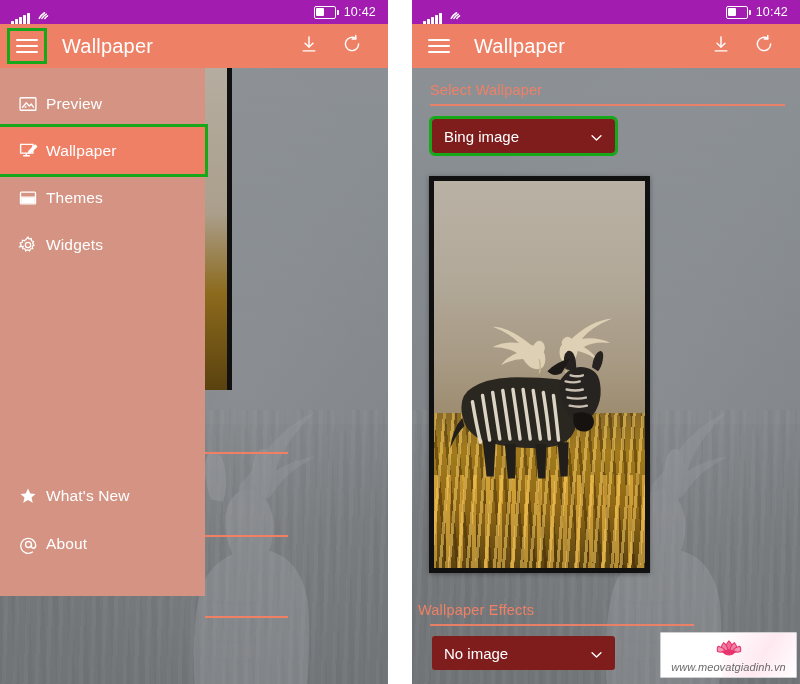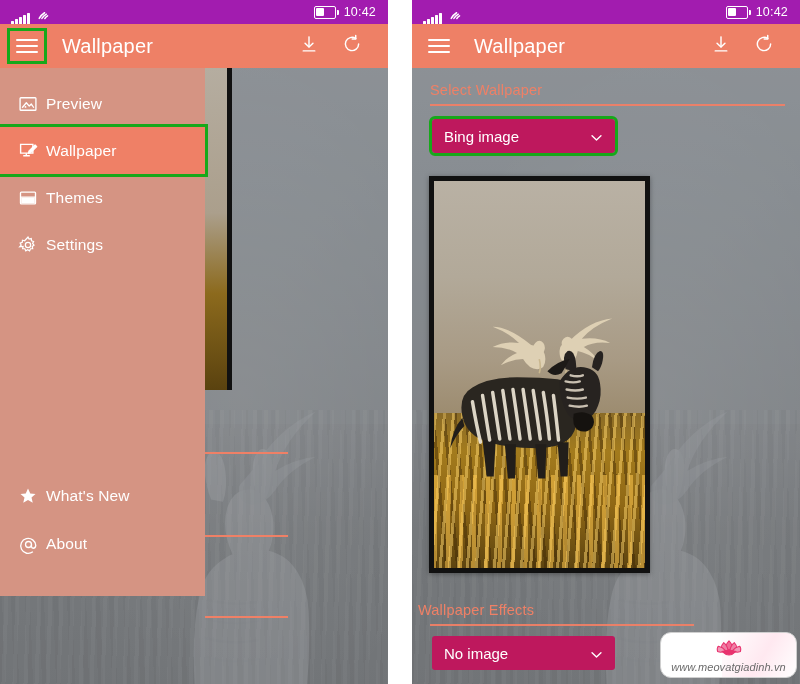--- a/index.html
+++ b/index.html
@@ -66,21 +66,21 @@
   .nav-item.selected{background:#ef8066;width:205px;}
   .nav-ico{width:36px;display:flex;align-items:center;justify-content:center;flex:0 0 36px;color:#fff;}
   .nav-label{font-size:15.5px;color:#fff;letter-spacing:.15px;}
   .nav-bottom{position:absolute;left:0;bottom:28px;width:205px;}
   .nav-bottom .nav-item{height:48px;}
 
   
   .section-label{position:absolute;font-size:14.5px;color:#ef8066;letter-spacing:.2px;}
   .rule{position:absolute;height:1.5px;background:#ef8066;opacity:.95;}
 
-  .combo{position:absolute;height:34px;background:#be185d;border-radius:3px;
+  .combo{position:absolute;height:34px;background:#7f1d1d;border-radius:3px;
       display:flex;align-items:center;box-sizing:border-box;padding:0 12px;}
   .combo-text{font-size:15px;color:#fff;}
   .combo-chev{margin-left:auto;width:13px;height:13px;}
 
   
   .preview-card{position:absolute;background:#111;padding:5px;box-sizing:border-box;
       box-shadow:0 1px 5px rgba(0,0,0,.35);}
   .preview-img{position:relative;width:100%;height:100%;overflow:hidden;background:#8a8178;}
   .pi-sky{position:absolute;left:0;top:0;width:100%;height:62%;
       background:linear-gradient(180deg,#b9b1a4 0%,#b2a999 40%,#a89a84 75%,#9b8a6d 100%);}
@@ -90,21 +90,21 @@
       background:
         repeating-linear-gradient(95deg, rgba(255,214,110,.50) 0 3px, rgba(0,0,0,0) 3px 9px),
         repeating-linear-gradient(85deg, rgba(60,38,5,.45) 0 3px, rgba(0,0,0,0) 3px 11px);}
   .pi-grass2{position:absolute;left:0;bottom:0;width:100%;height:24%;
       background:repeating-linear-gradient(91deg, rgba(255,200,80,.55) 0 4px, rgba(0,0,0,0) 4px 13px);
       filter:blur(.6px);}
   .pi-art{position:absolute;left:2%;top:22%;width:96%;height:68%;}
   .pi-art svg{width:100%;height:100%;display:block;}
 
   
-  .watermark{position:absolute;background:#fff;border:1px solid #cfcfcf;border-radius:11px;
+  .watermark{position:absolute;background:#fff;border:1px solid #cfcfcf;border-radius:1px;
       overflow:hidden;display:flex;flex-direction:column;align-items:center;justify-content:center;text-align:center;}
   .wm-sheen{position:absolute;right:0;top:0;width:55%;height:100%;
       background:linear-gradient(120deg,rgba(255,255,255,0) 0%,rgba(255,214,228,.55) 55%,rgba(255,255,255,0) 100%);}
   .wm-lotus{position:relative;margin-top:2px;}
   .wm-text{position:relative;font-size:11px;color:#6a6a6a;letter-spacing:.1px;margin-top:1px;font-style:italic;}
 
   .hidden-rule{position:absolute;height:2px;background:#ef8066;}
 </style>
 </head>
 <body>
@@ -188,21 +188,21 @@
             <span class="nav-label">Themes</span>
           </div>
 
           <div class="nav-item">
             <span class="nav-ico">
               <svg width="20" height="20" viewBox="0 0 24 24" fill="none" stroke="#fff" stroke-width="1.5">
                 <circle cx="12" cy="12" r="3.2"></circle>
                 <path d="M12 2.6 l1.3 2.3 2.6-.6 .3 2.6 2.5 .9-1.2 2.3 1.7 2-2.1 1.6 .5 2.6-2.6 .2-1.1 2.4-2.3-1.3-2.3 1.3-1.1-2.4-2.6-.2 .5-2.6L2.1 14.1 3.8 12.1 2.6 9.8l2.5-.9 .3-2.6 2.6 .6z"></path>
               </svg>
             </span>
-            <span class="nav-label">Settings</span>
+            <span class="nav-label">Widgets</span>
           </div>
         </div>
 
         <div class="nav-bottom">
           <div class="nav-item">
             <span class="nav-ico">
               <svg width="20" height="20" viewBox="0 0 24 24" fill="#fff">
                 <path d="M12 3 l2.7 6 6.3 .6 -4.8 4.3 1.5 6.3 -5.7-3.4 -5.7 3.4 1.5-6.3 -4.8-4.3 6.3-.6z"></path>
               </svg>
             </span>

